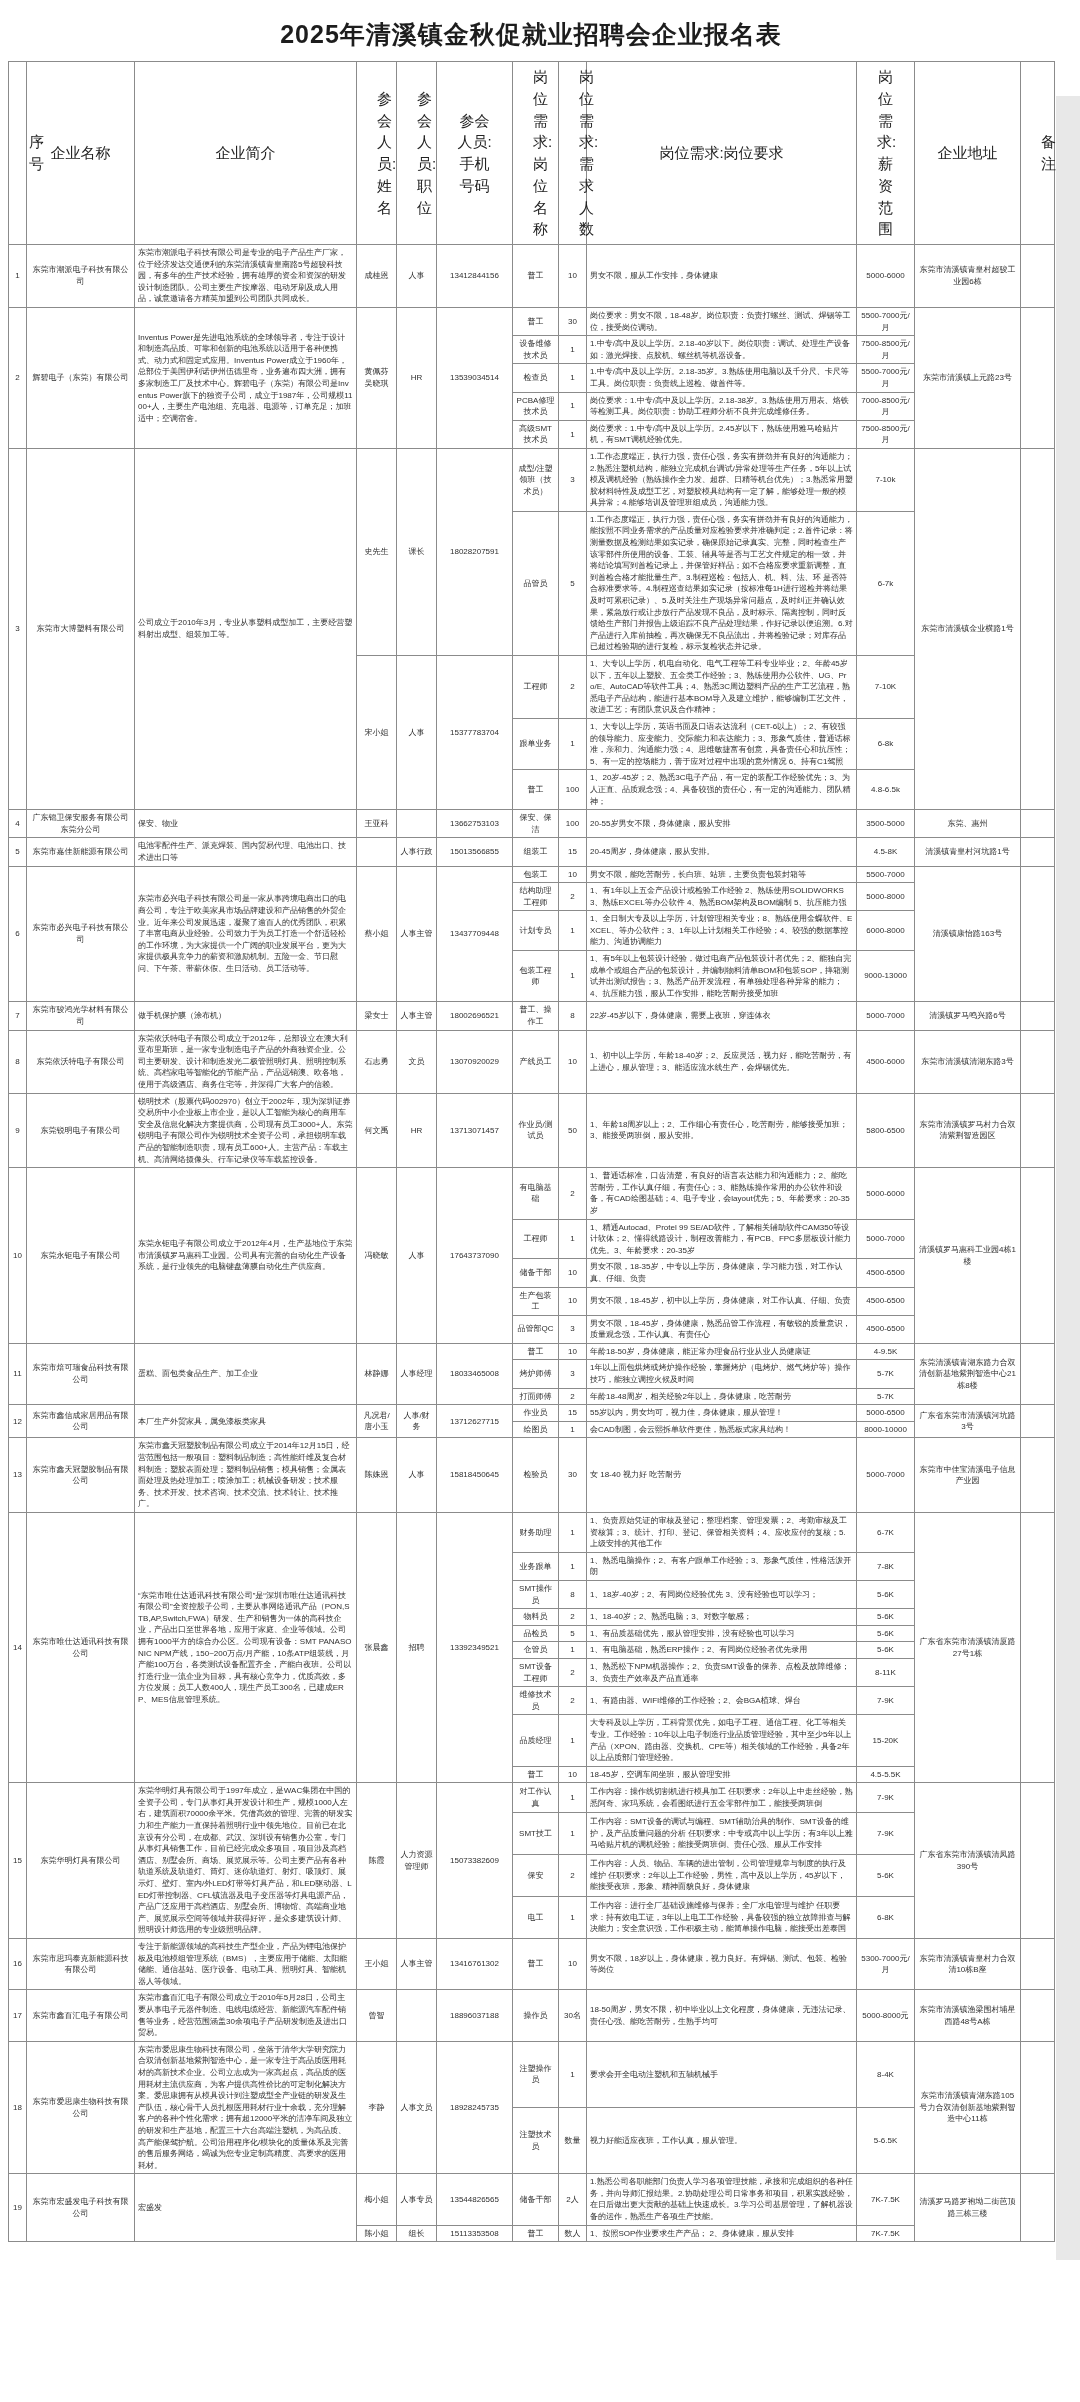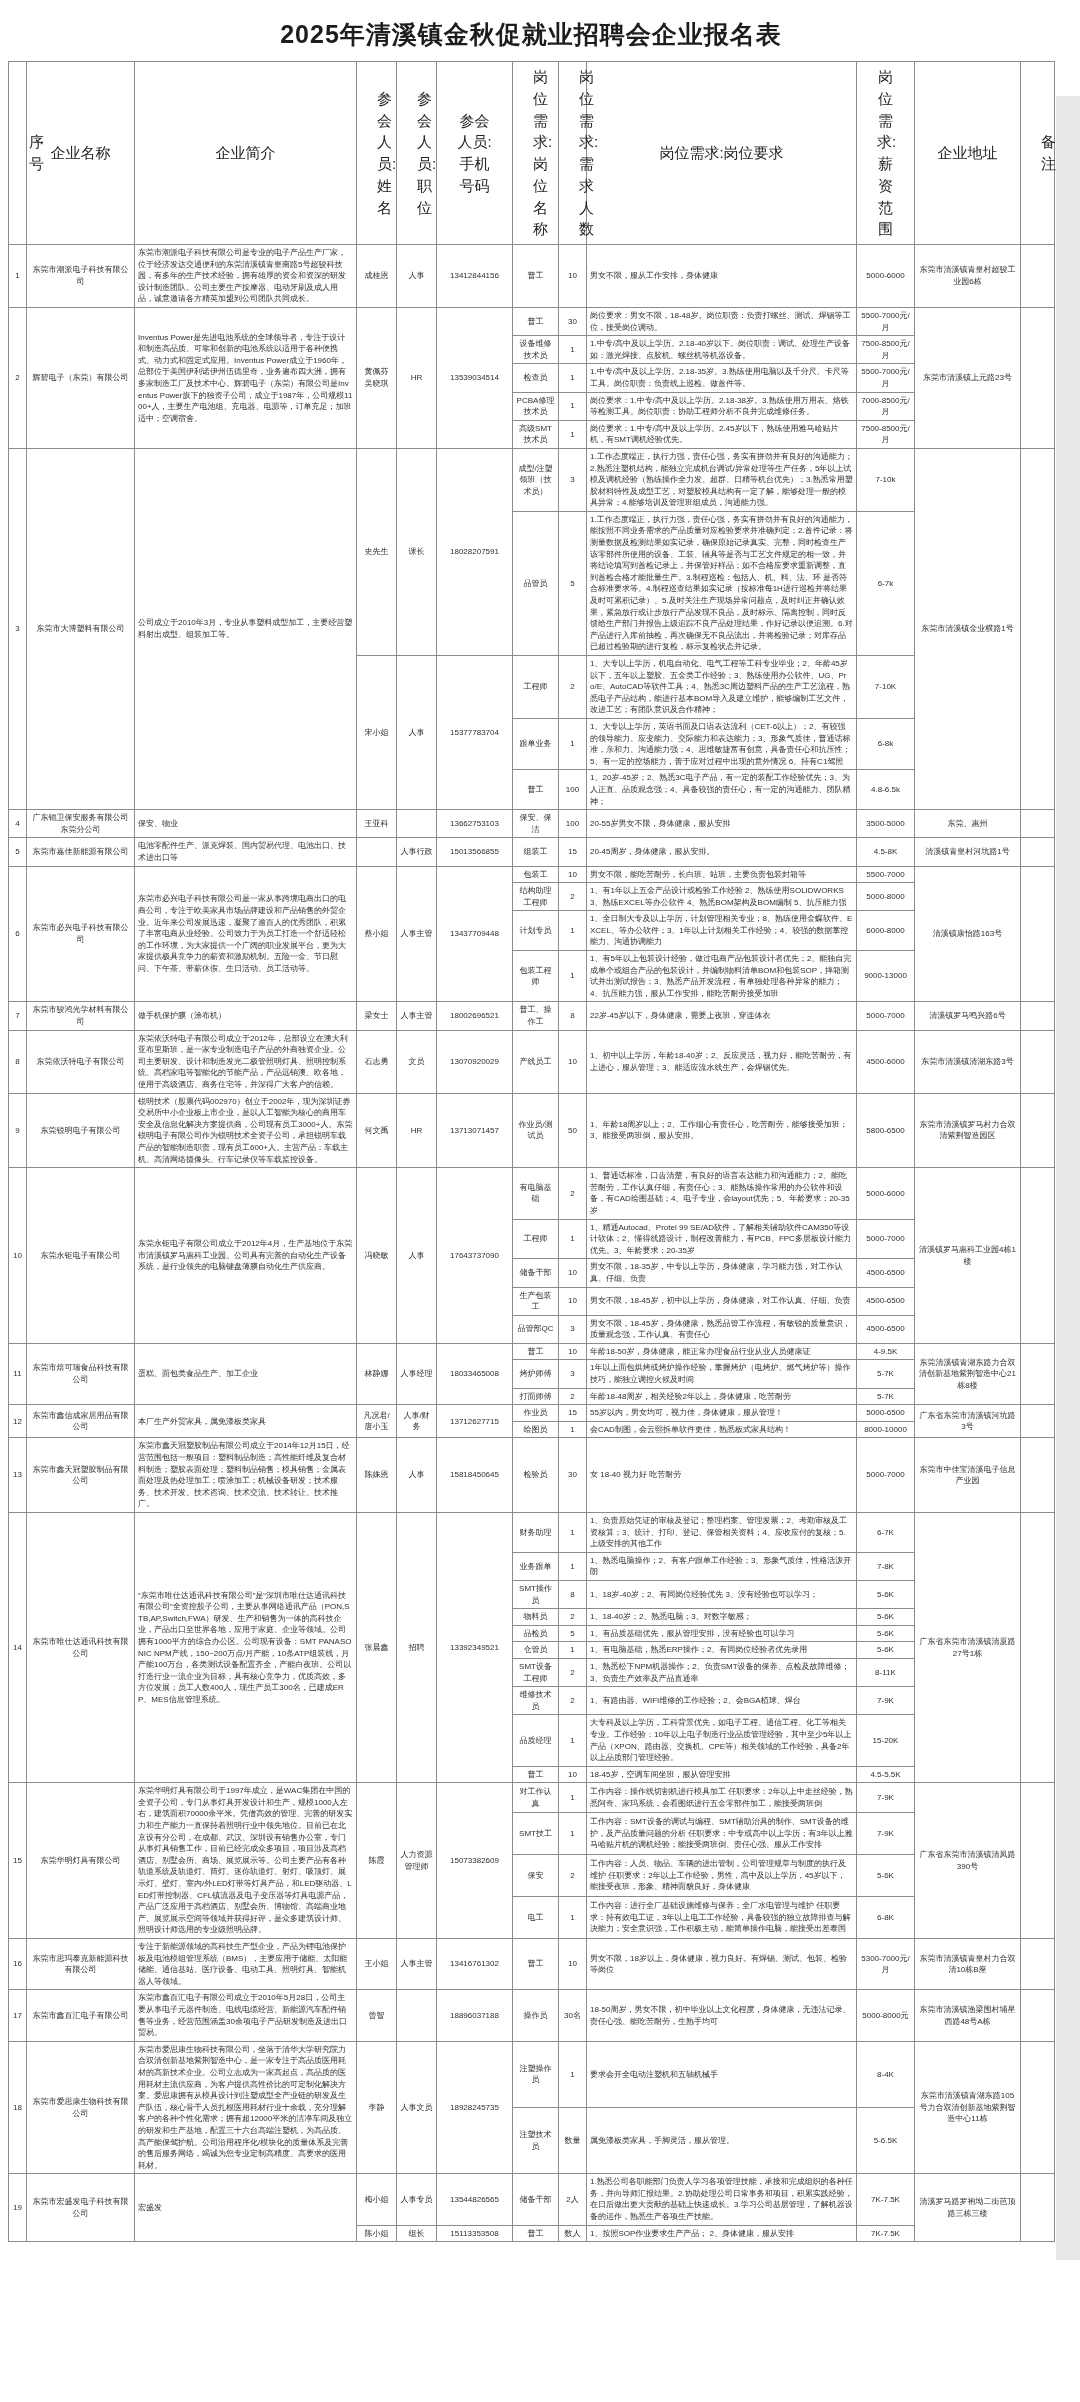--- a/index.html
+++ b/index.html
@@ -485,21 +485,21 @@
           <td class="c">注塑操作员</td>
           <td class="c">1</td>
           <td class="l">要求会开全电动注塑机和五轴机械手</td>
           <td class="c">8-4K</td>
           <td class="c" rowspan="2">东莞市清溪镇青湖东路105号力合双清创新基地紫荆智造中心11栋</td>
           <td class="c" rowspan="2"></td>
         </tr>
         <tr>
           <td class="c">注塑技术员</td>
           <td class="c">数量</td>
-          <td class="l">属免漆板类家具，手脚灵活，服从管理。</td>
+          <td class="l">视力好能适应夜班，工作认真，服从管理。</td>
           <td class="c">5-6.5K</td>
         </tr>
         <tr>
           <td class="c" rowspan="2">19</td>
           <td class="c" rowspan="2">东莞市宏盛发电子科技有限公司</td>
           <td class="l" rowspan="2">宏盛发</td>
           <td class="c">梅小姐</td>
           <td class="c">人事专员</td>
           <td class="c">13544826565</td>
           <td class="c">储备干部</td>

